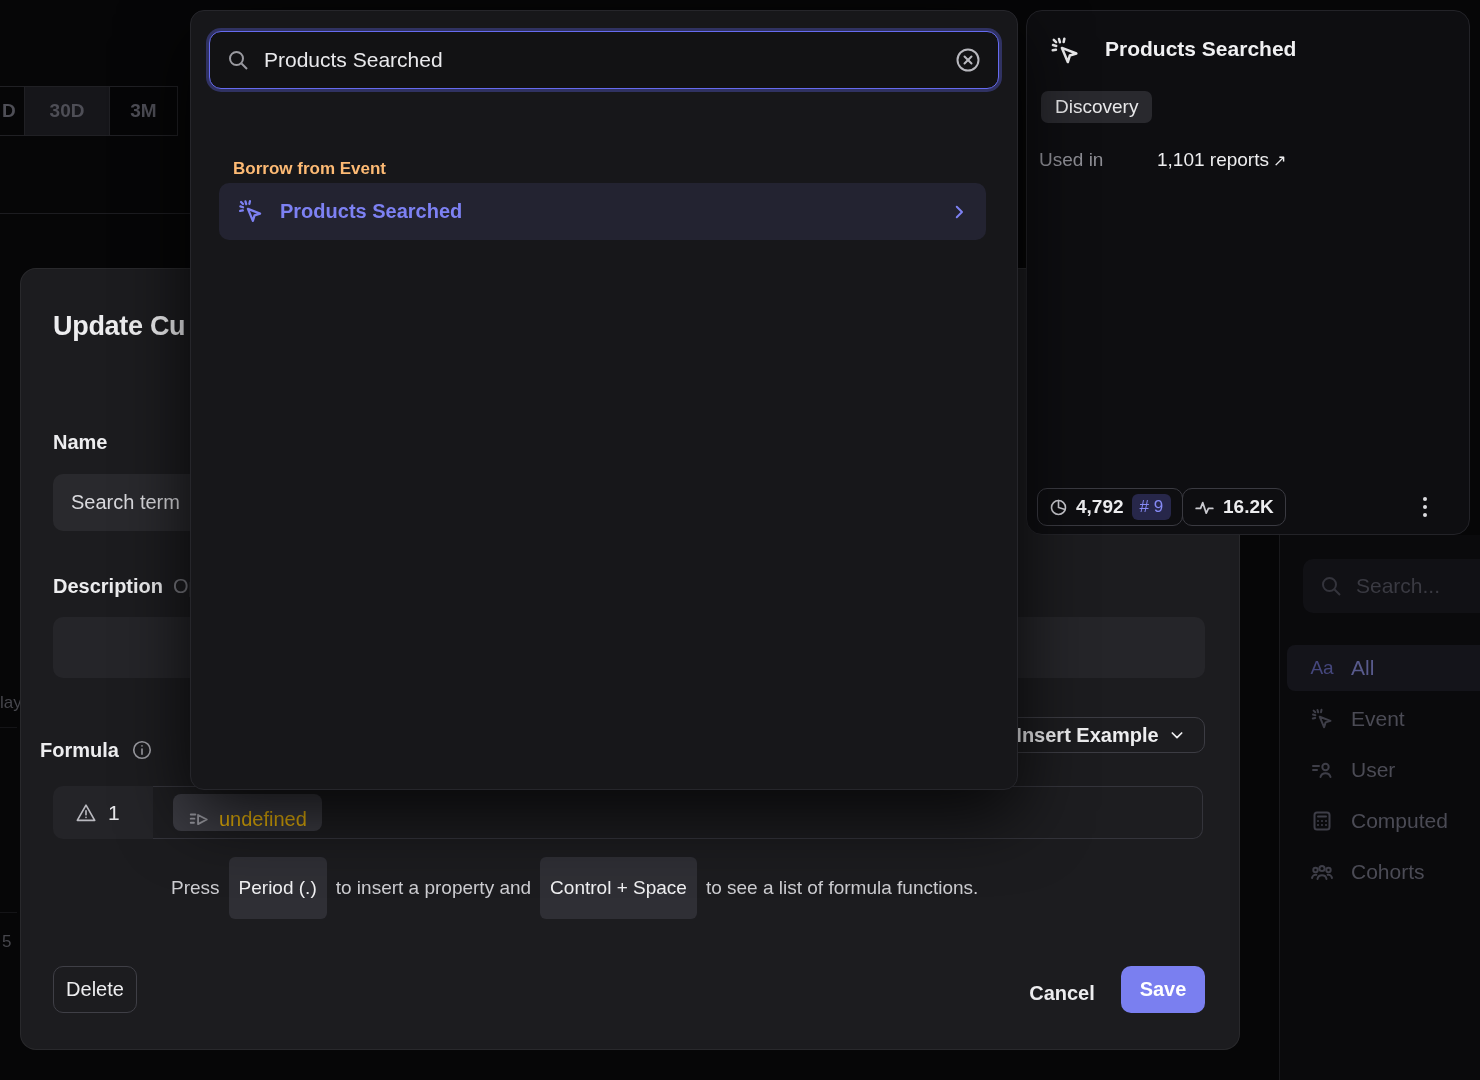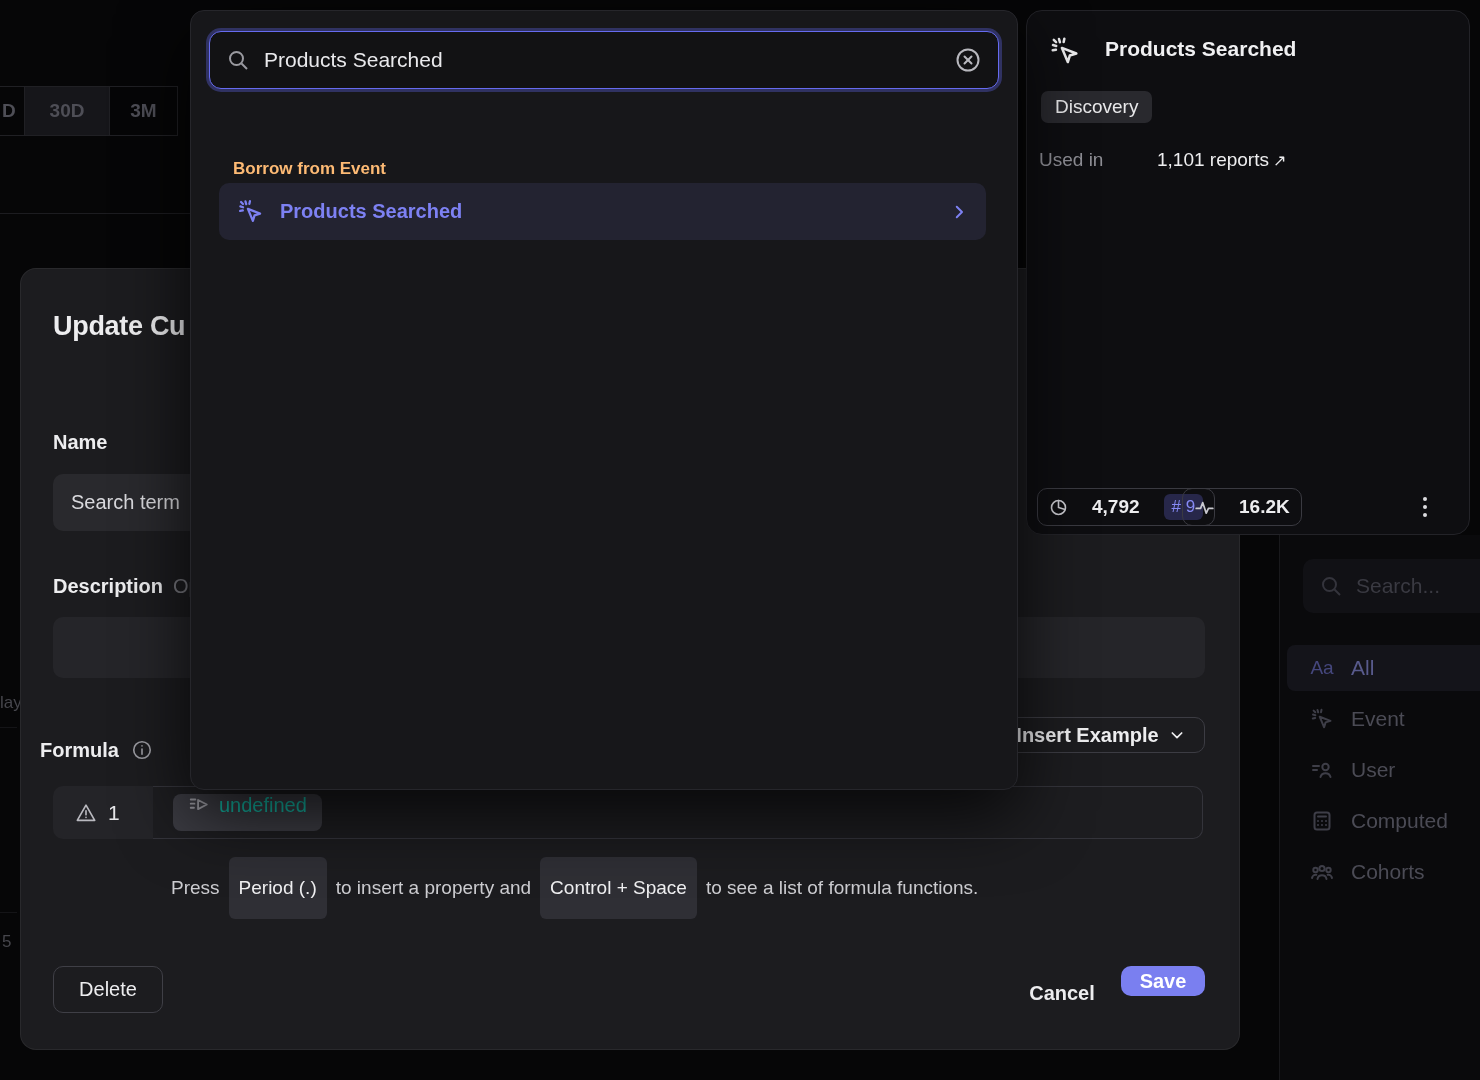--- a/index.html
+++ b/index.html
@@ -22,44 +22,44 @@
   .field-label { position:absolute; font-size:20px; font-weight:700; color:#ededef; }
   .optional { font-weight:400; color:#76767d; margin-left:10px; }
   .name-input { position:absolute; left:32px; top:205px; width:560px; height:57px; background:#29292d; border-radius:10px; display:flex; align-items:center; padding:0 18px; }
   .name-input input { width:100%; background:transparent; border:none; outline:none; color:#d9d9dd; font-size:20px; font-family:inherit; }
   .desc-box { position:absolute; left:32px; top:348px; width:1152px; height:61px; background:#252529; border-radius:10px; }
   .info-ic { display:inline-block; vertical-align:-4px; margin-left:12px; }
   .insert-btn { position:absolute; left:975px; top:448px; width:209px; height:36px; border:1px solid #3c3c43; border-radius:10px; display:flex; align-items:center; justify-content:center; gap:10px; color:#ededef; font-size:20px; font-weight:600; cursor:pointer; }
   .formula-wrap { position:absolute; left:32px; top:517px; right:36px; height:53px; display:flex; }
   .formula-gutter { width:100px; background:#242428; border-radius:10px 0 0 10px; display:flex; align-items:center; gap:11px; padding-left:22px; color:#e6e6e9; font-size:21px; }
   .formula-field { flex:1; border:1px solid #34343b; border-left:none; background:#1d1d20; border-radius:0 10px 10px 0; display:flex; align-items:center; padding-left:20px; }
-  .undef-chip { display:flex; align-items:flex-start; gap:9px; background:#3b3b42; border-radius:8px; height:37px; padding:0 15px; color:#14b8a6; font-size:20px; }
+  .undef-chip { display:flex; align-items:flex-end; gap:9px; background:#3b3b42; border-radius:8px; height:37px; padding:0 15px; color:#eab308; font-size:20px; }
   .hint { position:absolute; left:150px; top:588px; display:flex; align-items:center; gap:9px; font-size:19px; color:#cdcdd1; }
   .kbd { background:#2f2f35; border-radius:6px; padding:20px 10px; color:#f0f0f2; }
   .btn-outline { position:absolute; border:1px solid #3f3f46; border-radius:10px; display:flex; align-items:center; justify-content:center; color:#ededef; font-size:20px; cursor:pointer; }
   .btn-text { position:absolute; display:flex; align-items:center; justify-content:center; color:#ededef; font-size:20px; font-weight:600; cursor:pointer; }
-  .btn-save { position:absolute; left:1100px; top:697px; width:84px; height:30px; background:#7a7ff0; border-radius:10px; display:flex; align-items:center; justify-content:center; color:#ffffff; font-size:20px; font-weight:600; cursor:pointer; }
+  .btn-save { position:absolute; left:1100px; top:697px; width:84px; height:47px; background:#7a7ff0; border-radius:10px; display:flex; align-items:center; justify-content:center; color:#ffffff; font-size:20px; font-weight:600; cursor:pointer; }
 
   
   .overlay { position:absolute; left:190px; top:10px; width:828px; height:780px; background:#17171a; border:1px solid #26262b; border-radius:14px; box-shadow:0 24px 70px rgba(0,0,0,0.75); z-index:30; }
   .ov-input { position:absolute; left:18px; top:20px; right:18px; height:58px; background:#121214; border:1.5px solid #666bf0; box-shadow:0 0 0 3px rgba(95,99,235,0.35); border-radius:12px; display:flex; align-items:center; padding:0 16px; gap:14px; }
   .ov-input input { flex:1; background:transparent; border:none; outline:none; color:#e9e9ec; font-size:21px; font-family:inherit; }
   .ov-section { position:absolute; left:42px; top:128px; font-size:17px; font-weight:600; color:#fdba74;margin-top:20px; }
   .ov-row { position:absolute; left:28px; top:172px; right:31px; height:57px; background:#232331; border-radius:10px; display:flex; align-items:center; padding:0 18px; cursor:pointer; }
   .ov-row-label { margin-left:16px; font-size:20px; font-weight:700; color:#7d81f3; }
   .ov-row-chev { margin-left:auto; }
 
   
   .panel { position:absolute; left:1026px; top:10px; width:444px; height:525px; background:#0e0e11; border:1px solid #232328; border-radius:16px; z-index:20; }
   .panel-title { position:absolute; left:78px; top:26px; font-size:21px; font-weight:700; color:#f0f0f2; }
   .chip { position:absolute; left:14px; top:80px; background:#29292e; border-radius:7px; padding:5px 14px; font-size:19px; color:#e8e8ea; }
   .usedin-label { position:absolute; left:12px; top:138px; font-size:19px; color:#8e8e95; }
   .usedin-value { position:absolute; left:130px; top:138px; font-size:19px; color:#ededef; cursor:pointer; }
   .ext-arrow { font-size:16px; margin-left:4px; }
-  .pill { position:absolute; top:477px; height:38px; border:1px solid #3a3a41; border-radius:10px; display:flex; align-items:center; gap:24px; padding:0 11px; cursor:pointer; }
+  .pill { position:absolute; top:477px; height:38px; border:1px solid #3a3a41; border-radius:10px; display:flex; align-items:center; gap:8px; padding:0 11px; cursor:pointer; }
   .pill-num { font-size:19px; font-weight:600; color:#ededef; }
   .rank-badge { background:#27274a; border-radius:6px; padding:3px 8px; color:#868af5; font-size:17px; }
   .kebab { position:absolute; right:38px; top:482px; display:flex; flex-direction:column; gap:4px; cursor:pointer; padding:4px; }
   .kebab i { width:4px; height:4px; border-radius:50%; background:#dcdce0; }
 
   
   .side-bg { position:absolute; left:1279px; top:535px; width:201px; height:545px; background:#0a0a0c; border-left:1px solid #19191c; }
   .side-search { position:absolute; left:1303px; top:559px; width:190px; height:54px; background:#111115; border-radius:10px; display:flex; align-items:center; gap:13px; padding:0 16px; }
   .side-search input { width:100%; background:transparent; border:none; outline:none; color:#3a3a42; font-size:21px; font-family:inherit; }
   .side-search input::placeholder { color:#3a3a42; }
@@ -219,21 +219,21 @@
     </div>
 
     <div class="hint">
       <span>Press</span>
       <span class="kbd">Period (.)</span>
       <span>to insert a property and</span>
       <span class="kbd">Control + Space</span>
       <span>to see a list of formula functions.</span>
     </div>
 
-    <div class="btn-outline" style="left:32px; top:697px; width:110px; height:47px;">Delete</div>
+    <div class="btn-outline" style="left:32px; top:697px; width:84px; height:47px;">Delete</div>
     <div class="btn-text" style="left:995px; top:709px; width:92px; height:30px;">Cancel</div>
     <div class="btn-save">Save</div>
   </div>
 
   <div class="panel">
     <span class="abs" style="left:22px; top:24px;">
       <svg width="32" height="32" viewBox="0 0 24 24" fill="none" stroke="#ececee" stroke-width="1.9" stroke-linecap="round" stroke-linejoin="round">
           <path d="M9.7 9.7 L20.5 13.9 L15.6 15.4 L14.1 20.3 Z"></path>
           <line x1="7.5" y1="3" x2="8.2" y2="5.4"></line>
           <line x1="3" y1="7.5" x2="5.4" y2="8.2"></line>

